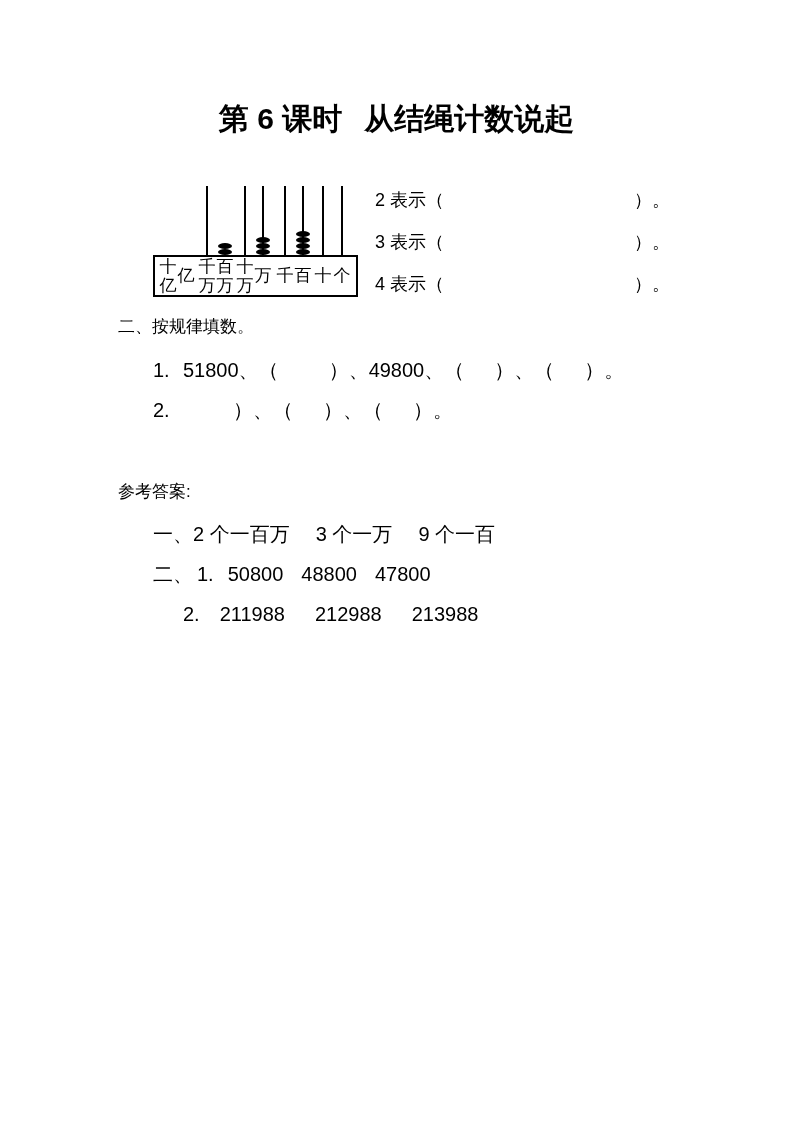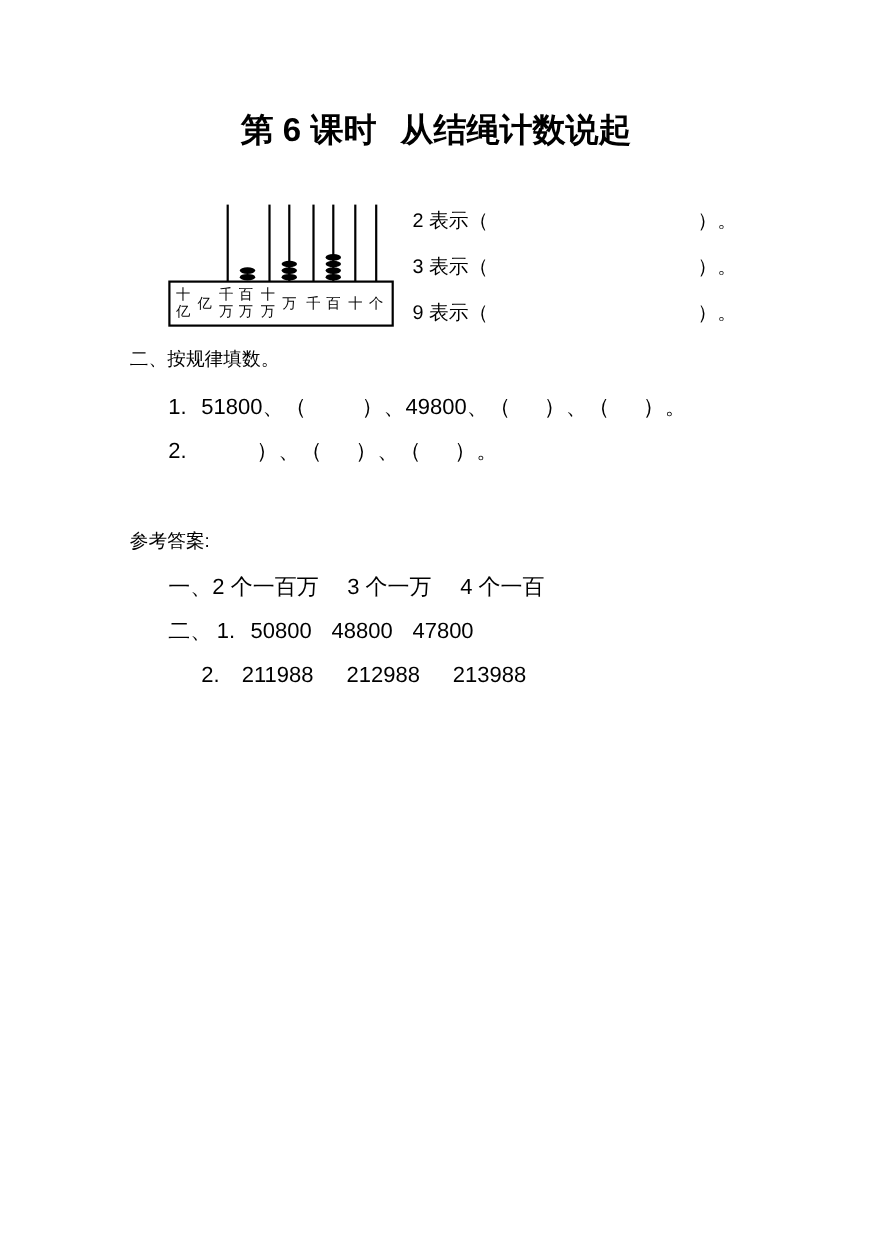--- a/index.html
+++ b/index.html
@@ -24,21 +24,21 @@
 
   
   .abacus { position:absolute; left:153px; top:186px; width:205px; height:111px; }
   .rod { position:absolute; top:0; width:2px; height:70px; background:#000; }
   .rod.r1{left:53px} .rod.r2{left:91px} .rod.r3{left:109px} .rod.r4{left:131px}
   .rod.r5{left:149px} .rod.r6{left:169px} .rod.r7{left:188px}
   .frame { position:absolute; left:0; top:69px; width:201px; height:38px; border:2px solid #000; }
   .col-label {
     position:absolute; top:71px; height:38px; width:16px;
     display:flex; flex-direction:column; justify-content:center; align-items:center;
-    font-size:13px; line-height:1.12; text-align:left; word-break:break-all;
+    font-size:17px; line-height:1.12; text-align:center; word-break:break-all;
   }
   .cl0{left:7px} .cl1{left:25px} .cl2{left:46px} .cl3{left:64px} .cl4{left:84px}
   .cl5{left:102px} .cl6{left:124px} .cl7{left:142px} .cl8{left:162px} .cl9{left:181px}
   .bead-stack { position:absolute; width:14px; display:flex; flex-direction:column; align-items:center; }
   .bs-2 { left:65px; top:57px; }
   .bs-3 { left:103px; top:51px; }
   .bs-4 { left:143px; top:45px; }
   .bead { width:14px; height:6px; background:#000; border-radius:50%; }
 
   
@@ -118,21 +118,21 @@
     <span>2 表示（</span>
     <span class="gap-q1"></span>
     <span>）。</span>
   </div>
   <div class="q1-line q1-b">
     <span>3 表示（</span>
     <span class="gap-q1"></span>
     <span>）。</span>
   </div>
   <div class="q1-line q1-c">
-    <span>9 表示（</span>
+    <span>4 表示（</span>
     <span class="gap-q1"></span>
     <span>）。</span>
   </div>
 
   <div class="heading h-s2">二、按规律填数。</div>
 
   <div class="q2-line q2-a">
     <span class="q2-num">1.</span>
     <span>51800、（</span>
     <span class="gap-a"></span>
@@ -151,21 +151,21 @@
     <span class="gap-b"></span>
     <span>）。</span>
   </div>
 
   <div class="heading h-ans">参考答案:</div>
 
   <div class="ans-line ans-1">
     <span>一、</span>
     <span class="item">2 个一百万</span>
     <span class="item">3 个一万</span>
-    <span class="item">4 个一百</span>
+    <span class="item">9 个一百</span>
   </div>
   <div class="ans-line ans-2">
     <span>二、</span>
     <span class="num">1.</span>
     <span class="item">50800</span>
     <span class="item">48800</span>
     <span class="item">47800</span>
   </div>
   <div class="ans-line ans-3">
     <span class="num">2.</span>

